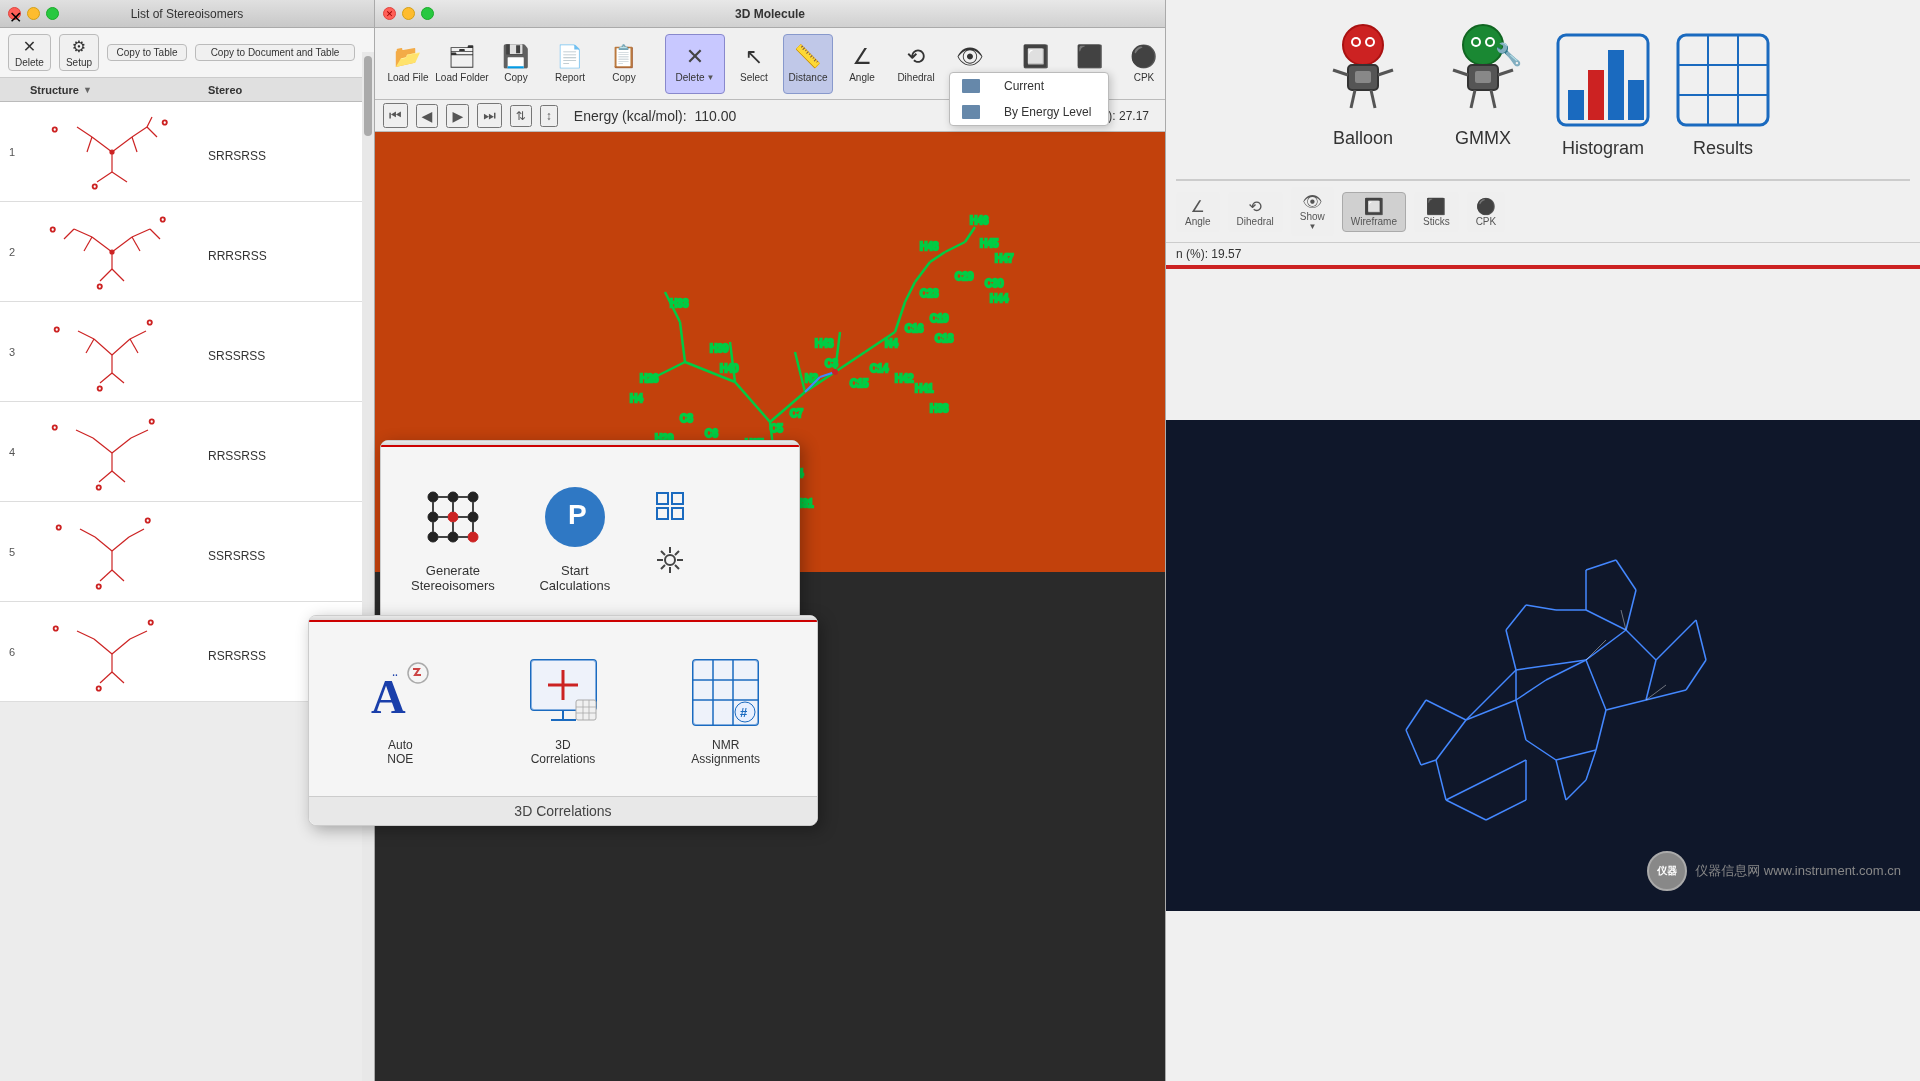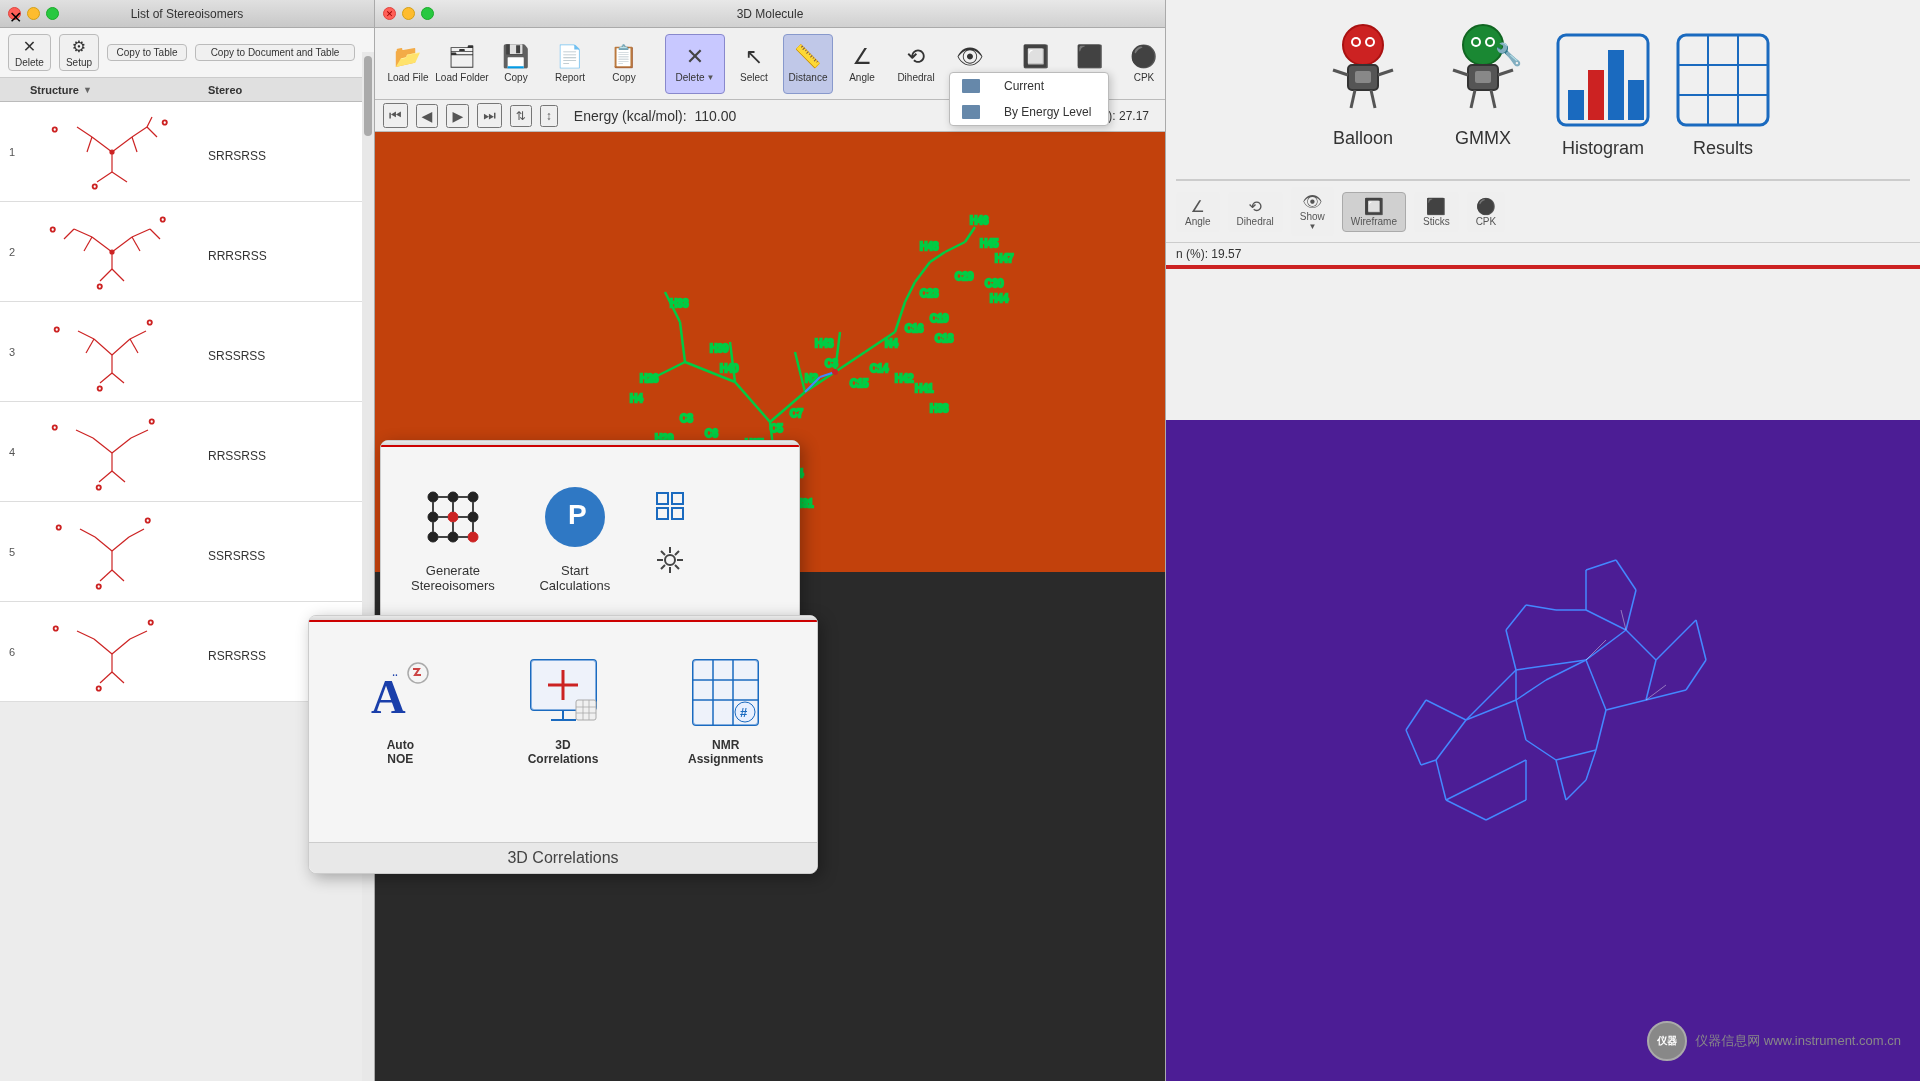--- a/index.html
+++ b/index.html
@@ -57,21 +57,21 @@
     
     #center-panel {
       position: absolute; left: 375px; top: 0; width: 790px; height: 1081px;
       background: #2a2a2a;
     }
     #center-titlebar {
       background: linear-gradient(to bottom, #e8e8e8, #d0d0d0);
       height: 28px; display: flex; align-items: center; padding: 0 8px;
       border-bottom: 1px solid #aaa; position: relative;
     }
-    #center-title { position: absolute; left: 50%; transform: translateX(-50%); font-size: 12px; font-weight: 400; color: #333; }
+    #center-title { position: absolute; left: 50%; transform: translateX(-50%); font-size: 12px; font-weight: 700; color: #333; }
     #center-traffic { display: flex; gap: 6px; align-items: center; }
 
     #center-toolbar {
       background: #f0f0f0; height: 72px; display: flex; align-items: center; padding: 0 8px; gap: 4px;
       border-bottom: 1px solid #bbb; position: relative;
     }
     .ctb-btn {
       display: flex; flex-direction: column; align-items: center; justify-content: center;
       cursor: pointer; padding: 4px 6px; min-width: 50px; height: 60px;
       font-size: 10px; color: #333; border: none; background: transparent; border-radius: 4px;
@@ -124,22 +124,22 @@
     .overlay-label { font-size: 13px; font-weight: 500; color: #333; text-align: center; margin-top: 6px; }
 
     #correlations-overlay {
       position: absolute; left: 308px; top: 615px; width: 510px; background: #f5f5f5;
       border: 1px solid #ccc; border-radius: 8px; box-shadow: 4px 4px 16px rgba(0,0,0,0.3);
       z-index: 201;
     }
     .corr-header { background: linear-gradient(to bottom, #e8e8e8, #d8d8d8); height: 6px; border-radius: 8px 8px 0 0; border-bottom: 2px solid #cc0000; }
     .corr-content { padding: 20px 16px; display: flex; gap: 12px; }
     .corr-item { display: flex; flex-direction: column; align-items: center; cursor: pointer; padding: 10px; border-radius: 8px; flex: 1; }
-    .corr-label { font-size: 12px; font-weight: 700; color: #333; text-align: center; margin-top: 6px; }
-    .corr-footer { background: #e8e8e8; padding: 6px; text-align: center; font-size: 16px; color: #444; border-top: 1px solid #ccc; border-radius: 0 0 8px 8px; margin-top: 46px; }
+    .corr-label { font-size: 12px; font-weight: 400; color: #333; text-align: center; margin-top: 6px; }
+    .corr-footer { background: #e8e8e8; padding: 6px; text-align: center; font-size: 14px; color: #444; border-top: 1px solid #ccc; border-radius: 0 0 8px 8px; }
 
     
     #right-panel {
       position: absolute; left: 1165px; top: 0; width: 755px; height: 1081px;
       background: #f0f0f0; border-left: 1px solid #aaa;
     }
     #right-top { height: 420px; background: #f0f0f0; display: flex; flex-direction: column; }
     #right-top-icons { display: flex; gap: 20px; padding: 20px 30px; justify-content: center; }
     .right-icon-item { display: flex; flex-direction: column; align-items: center; gap: 8px; cursor: pointer; }
     .right-icon-label { font-size: 18px; font-weight: 500; color: #333; }
@@ -745,21 +745,21 @@
       </button>
     </div>
 
     <div style="padding:4px 10px;background:#f0f0f0;font-size:12px;color:#333;">
       <span>n (%): 19.57</span>
     </div>
 
     <div style="height:4px;background:#cc2222;margin:0;"></div>
   </div>
 
-  <div id="right-mol-area" style="background:#4c1d95;position:absolute;left:0;top:420px;width:755px;height:661px;">
+  <div id="right-mol-area" style="background:#0f172a;position:absolute;left:0;top:420px;width:755px;height:491px;">
     <svg width="755" height="661" viewBox="0 0 755 661">
 
       <g stroke="#4488ff" stroke-width="1.5" fill="none">
         <line x1="300" y1="300" x2="350" y2="250"></line>
         <line x1="350" y1="250" x2="420" y2="240"></line>
         <line x1="420" y1="240" x2="460" y2="210"></line>
         <line x1="460" y1="210" x2="490" y2="240"></line>
         <line x1="490" y1="240" x2="480" y2="280"></line>
         <line x1="480" y1="280" x2="440" y2="290"></line>
         <line x1="440" y1="290" x2="420" y2="240"></line>

